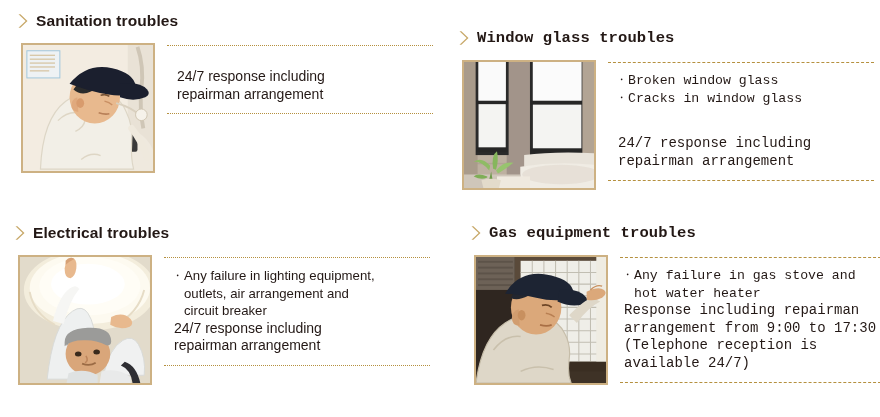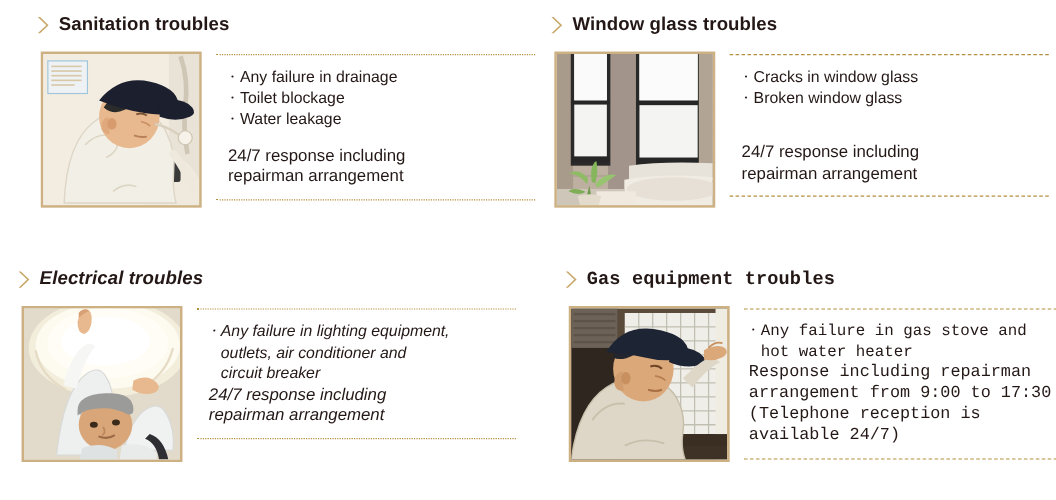--- a/index.html
+++ b/index.html
@@ -16,23 +16,23 @@
   }
   .grid {
     position: relative;
     width: 880px;
     height: 417px;
   }
   .panel {
     position: absolute;
     width: 430px;
   }
-  .panel-tl { left: 16px;   top: 8px;   }
-  .panel-tr { left: 444px; top: 8px;   }
-  .panel-bl { left: 0px;   top: 220px; font-style: italic; }
+  .panel-tl { left: 3px;   top: 8px;   }
+  .panel-tr { left: 444px; top: 25px; font-family: Liberation Mono, monospace;   }
+  .panel-bl { left: 0px;   top: 220px; }
   .panel-br { left: 456px; top: 220px; font-family: Liberation Mono, monospace; }
 
   
   .heading {
     display: flex;
     align-items: center;
     height: 26px;
     padding-left: 14px;
   }
   .chevron-icon {
@@ -172,25 +172,20 @@
             <path d="M80 52 q5 -2 9 1" stroke="#7a5537" stroke-width="1.6" fill="none"></path>
             <path d="M112 86 q10 12 16 30" stroke="#efe9dd" stroke-width="7" fill="none" stroke-linecap="round"></path>
             <path d="M96 60 q16 4 26 14" stroke="#d9d0bf" stroke-width="2" fill="none"></path>
             <circle cx="122" cy="72" r="6" fill="#f6f2ea" stroke="#cfc5b2" stroke-width="1"></circle>
           </svg>
         </div>
       </div>
       <div class="textblock">
         <div class="dotline"></div>
         <div class="tb-inner">
-          <ul class="bullets">
-            <li>Any failure in drainage</li>
-            <li>Toilet blockage</li>
-            <li>Water leakage</li>
-          </ul>
           <div class="note note-gap-sm">24/7 response including
 repairman arrangement</div>
         </div>
         <div class="dotline tb-foot"></div>
       </div>
     </div>
   </div>
 
   <div class="panel panel-tr">
     <div class="heading">
@@ -239,22 +234,22 @@
               <path d="M28 113 l2 12 l-5 0 z" fill="#6f9a4a"></path>
             </g>
             <path d="M18 122 q10 -3 20 0 l-2 8 l-16 0 z" fill="#e3dbcb"></path>
           </svg>
         </div>
       </div>
       <div class="textblock">
         <div class="dashline"></div>
         <div class="tb-inner">
           <ul class="bullets">
+            <li>Broken window glass</li>
             <li>Cracks in window glass</li>
-            <li>Broken window glass</li>
           </ul>
           <div class="note note-gap-md">24/7 response including
 repairman arrangement</div>
         </div>
         <div class="dashline tb-foot"></div>
       </div>
     </div>
   </div>
 
   <div class="panel panel-bl">
@@ -295,21 +290,21 @@
             <path d="M108 108 q12 4 16 22 l-8 0 q-2 -14 -12 -18 z" fill="#2e2e33"></path>
             <path d="M50 120 q16 -6 30 2 l0 8 l-32 0 z" fill="#dfe2e2"></path>
           </svg>
         </div>
       </div>
       <div class="textblock">
         <div class="dotline"></div>
         <div class="tb-inner">
           <ul class="bullets">
             <li>Any failure in lighting equipment,
-outlets, air conditioner and
+outlets, air arrangement and
 circuit breaker</li>
           </ul>
           <div class="note note-gap-lg">24/7 response including
 repairman arrangement</div>
         </div>
         <div class="dotline tb-foot"></div>
       </div>
     </div>
   </div>
 

